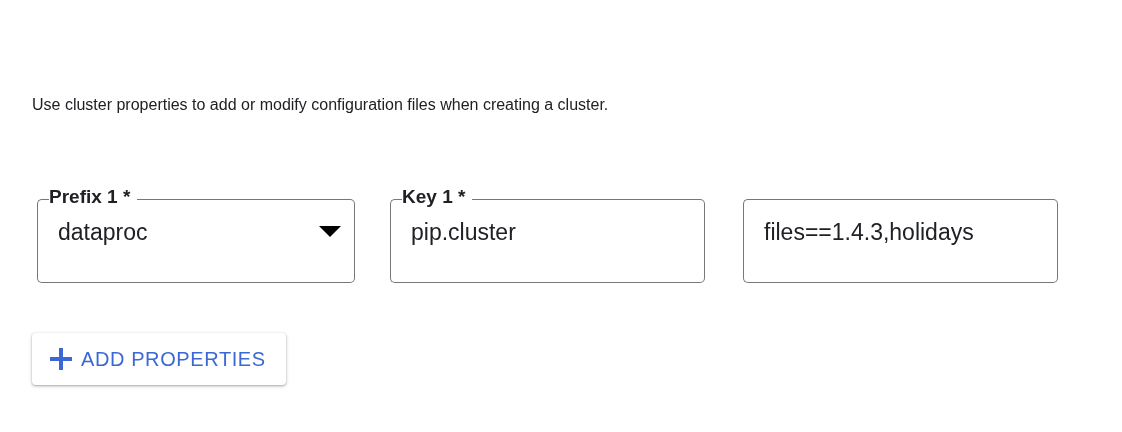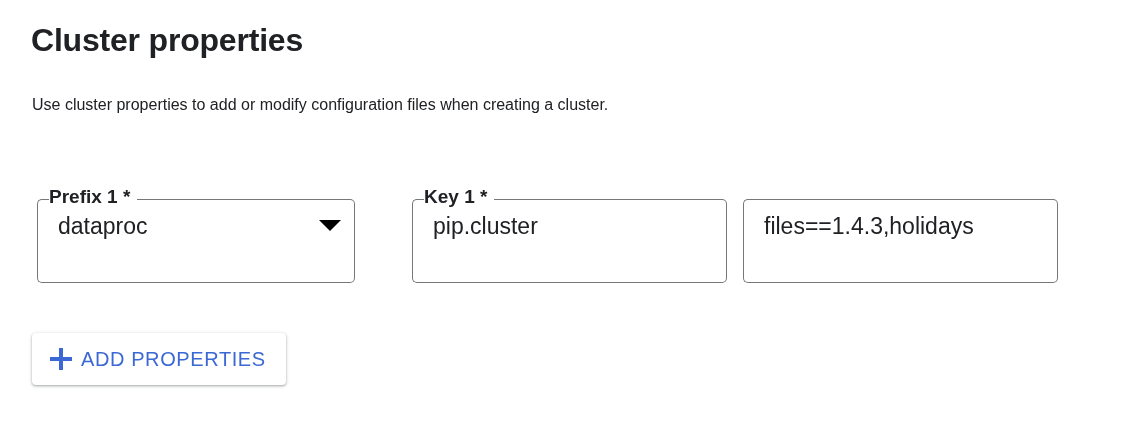--- a/index.html
+++ b/index.html
@@ -54,21 +54,21 @@
   }
 
   .mdc-field {
     position: absolute;
     top: 0;
     height: 84px;
     box-sizing: border-box;
   }
 
   .field-prefix { left: 32px;  width: 318px; }
-  .field-key    { left: 385px; width: 315px; margin-left: 22px; }
+  .field-key    { left: 385px; width: 315px; }
   .field-value  { left: 738px; width: 315px; }
 
   
   .outline {
     position: absolute;
     left: 0; top: 0;
     width: 100%;
     height: 100%;
     display: flex;
     pointer-events: none;
@@ -108,21 +108,21 @@
   }
 
   .field-content {
     position: absolute;
     left: 0; top: 0;
     width: 100%;
     height: 100%;
     display: flex;
     align-items: flex-start;
     box-sizing: border-box;
-    padding: 12px 14px 0 21px;
+    padding: 18px 14px 0 21px;
     overflow: hidden;
   }
 
   .field-value-text {
     font-size: 23px;
     line-height: 30px;
     color: #202124;
     white-space: nowrap;
     overflow: hidden;
     flex: 1 1 auto;
@@ -182,21 +182,20 @@
     letter-spacing: 0.6px;
     color: #3b68d4;
     white-space: nowrap;
   }
 </style>
 </head>
 <body>
 
 <div class="page">
 
-  <div class="page-title">Cluster properties</div>
 
   <div class="page-description">Use cluster properties to add or modify configuration files when creating a cluster.</div>
 
   <div class="field-row">
 
     <div class="mdc-field field-prefix">
       <div class="outline">
         <div class="outline-leading"></div>
         <div class="outline-notch" style="width: 88px;">
           <span class="notch-label">Prefix 1 *</span>

